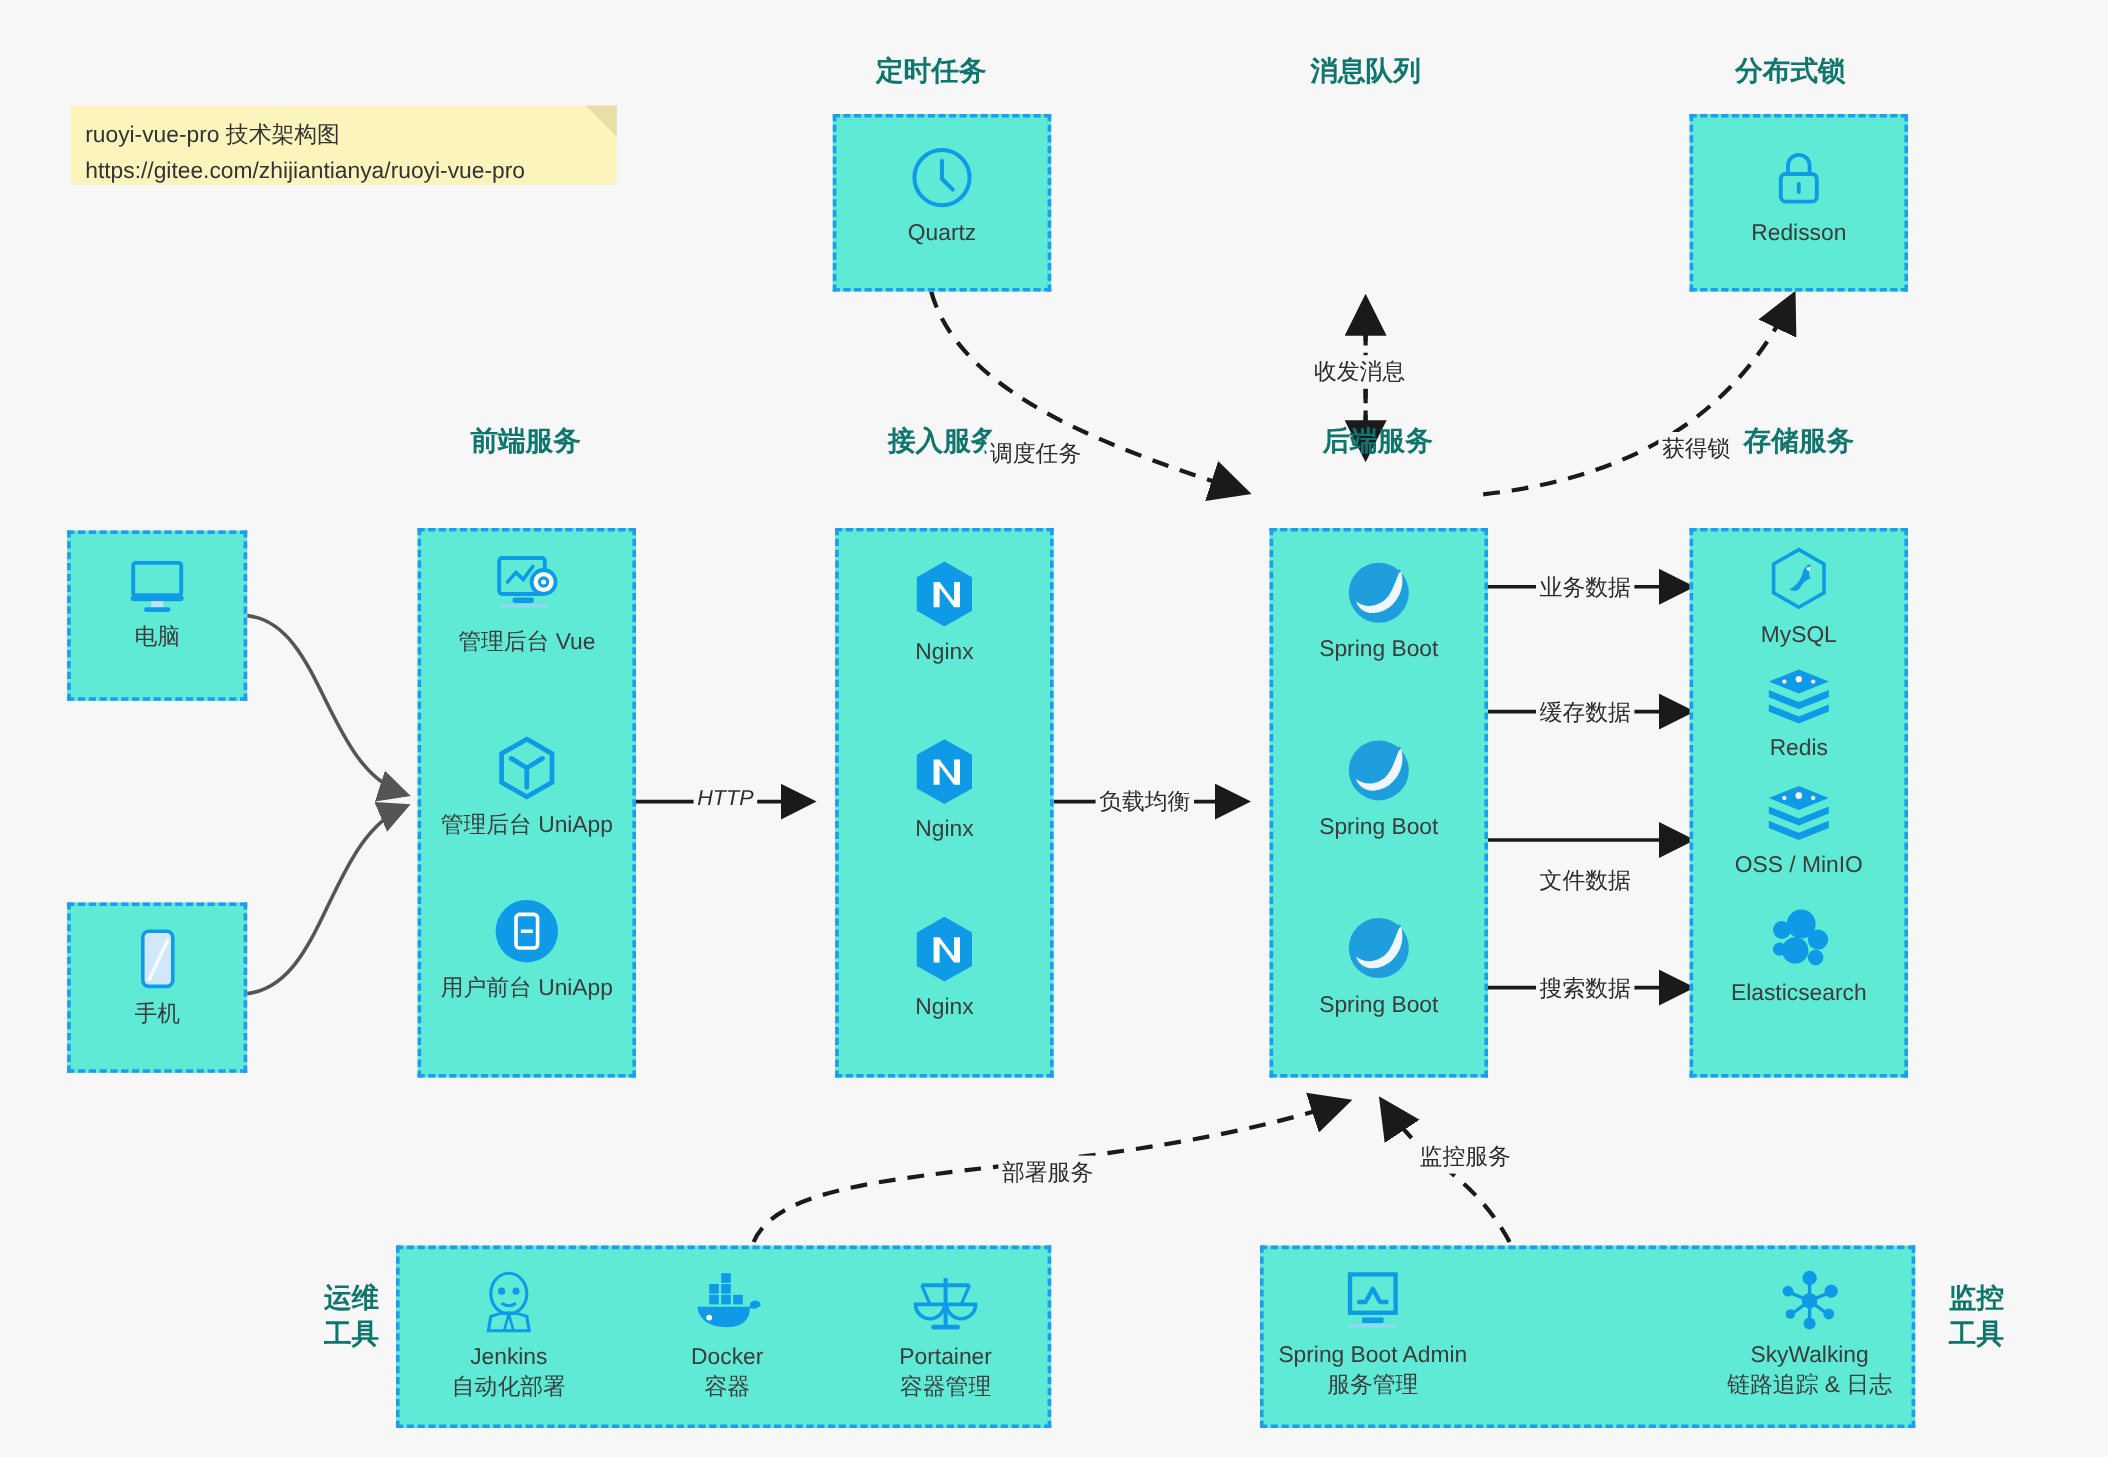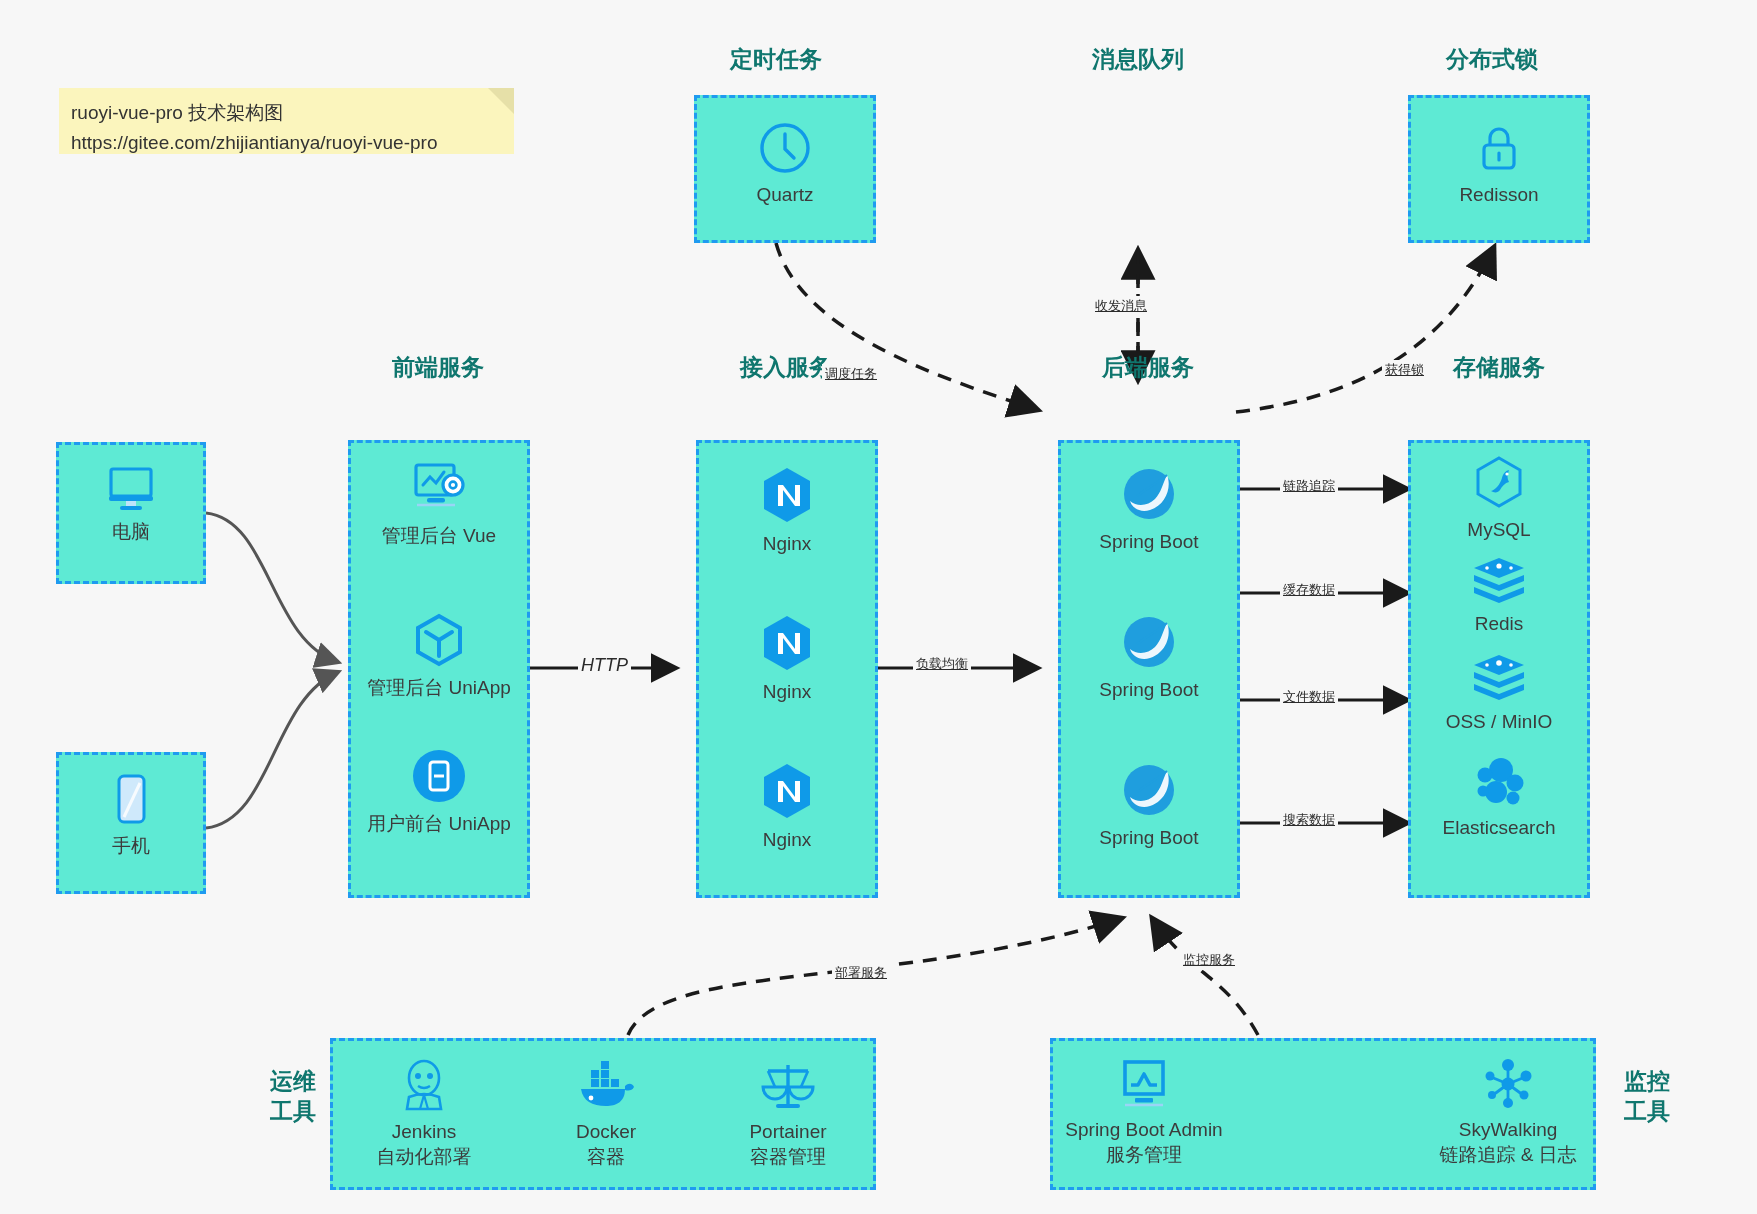--- a/index.html
+++ b/index.html
@@ -40,21 +40,21 @@
     font-size:19px;color:#3c3c3c;margin-top:6px;white-space:nowrap;line-height:25px;
   }
   .node .cap2{font-size:19px;color:#3c3c3c;line-height:25px;white-space:nowrap;}
   .ico{display:block;margin:0 auto;}
 
   
   .elabel{
     position:absolute;font-size:18px;color:#2b2b2b;background:#f7f7f7;
     padding:1px 3px;white-space:nowrap;
   }
-  .elabel.cn{font-size:13px;text-decoration:underline;}
+  .elabel.cn{font-size:19px;}
 </style>
 </head>
 <body>
 
 <div class="stage">
 
   <svg class="wires" viewBox="0 0 1757 1214">
     <defs>
       <marker id="ah-gray" markerWidth="9" markerHeight="9" refX="7.5" refY="4.5" orient="auto">
         <path d="M0,0 L9,4.5 L0,9 z" fill="#555"></path>
@@ -353,20 +353,20 @@
       <div class="cap">SkyWalking</div>
       <div class="cap2">链路追踪 &amp; 日志</div>
     </div>
   </div>
 
   <div class="elabel cn" style="left:822px;top:364px;">调度任务</div>
   <div class="elabel cn" style="left:1092px;top:296px;">收发消息</div>
   <div class="elabel cn" style="left:1382px;top:360px;">获得锁</div>
   <div class="elabel" style="left:578px;top:654px;font-style:italic;">HTTP</div>
   <div class="elabel cn" style="left:913px;top:654px;">负载均衡</div>
-  <div class="elabel cn" style="left:1280px;top:476px;">链路追踪</div>
+  <div class="elabel cn" style="left:1280px;top:476px;">业务数据</div>
   <div class="elabel cn" style="left:1280px;top:580px;">缓存数据</div>
-  <div class="elabel cn" style="left:1280px;top:687px;">文件数据</div>
+  <div class="elabel cn" style="left:1280px;top:720px;">文件数据</div>
   <div class="elabel cn" style="left:1280px;top:810px;">搜索数据</div>
   <div class="elabel cn" style="left:832px;top:963px;">部署服务</div>
   <div class="elabel cn" style="left:1180px;top:950px;">监控服务</div>
 
 </div>
 
 </body></html>

